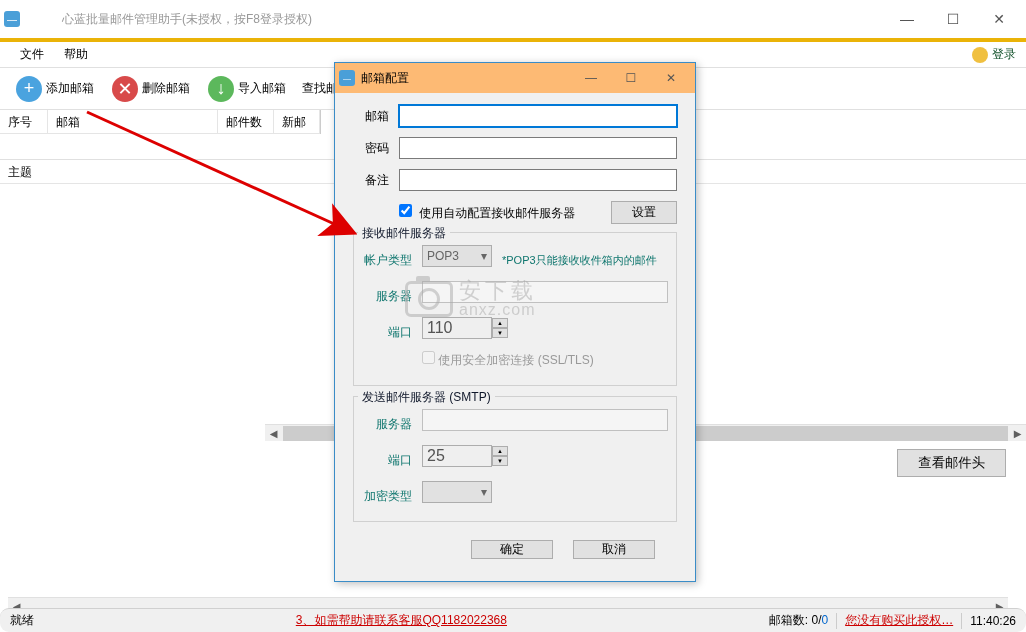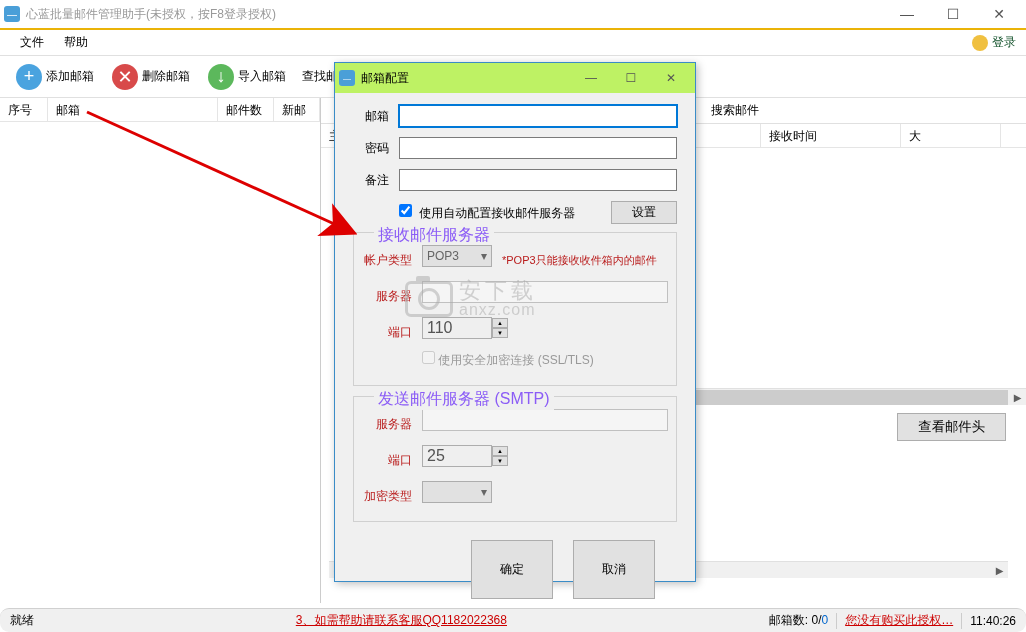--- a/index.html
+++ b/index.html
@@ -1,19 +1,19 @@
 <!DOCTYPE html>
 <html><head>
   <meta charset="utf-8">
   <style>
     * { box-sizing: border-box; margin: 0; padding: 0; font-family: "Microsoft YaHei", "SimSun", sans-serif; }
     body { width: 1026px; height: 632px; background: #fff; position: relative; overflow: hidden; font-size: 12px; }
     
     
-    .titlebar { height: 30px; background: #fff; display: flex; align-items: center; padding: 0 4px; border-bottom: 2px solid #eab308; }
+    .titlebar { height: 42px; background: #fff; display: flex; align-items: center; padding: 0 4px; border-bottom: 4px solid #eab308; gap: 36px; }
     .titlebar-icon { width: 16px; height: 16px; background: #4a9fd8; border-radius: 3px; margin-right: 6px; display: flex; align-items: center; justify-content: center; }
     .titlebar-icon::before { content: "—"; color: #fff; font-size: 10px; }
     .titlebar-title { color: #999; font-size: 12px; flex: 1; }
     .window-controls { display: flex; }
     .window-btn { width: 46px; height: 30px; display: flex; align-items: center; justify-content: center; color: #555; font-size: 14px; cursor: pointer; }
     
     
     .menubar { height: 26px; display: flex; align-items: center; padding: 0 10px; border-bottom: 1px solid #e0e0e0; }
     .menu-item { padding: 4px 10px; cursor: pointer; }
     .login-link { margin-left: auto; display: flex; align-items: center; gap: 4px; color: #14532d; cursor: pointer; }
@@ -22,21 +22,21 @@
     
     .toolbar { height: 42px; display: flex; align-items: center; padding: 0 8px; gap: 2px; border-bottom: 1px solid #e0e0e0; }
     .tool-btn { display: flex; align-items: center; gap: 4px; padding: 4px 8px; cursor: pointer; }
     .tool-icon { width: 26px; height: 26px; border-radius: 50%; display: flex; align-items: center; justify-content: center; font-size: 18px; color: #fff; }
     .tool-icon.add { background: #4aa3df; }
     .tool-icon.del { background: #d84a4a; }
     .tool-icon.imp { background: #5cb85c; }
     .search-box { margin-left: 6px; text-align: center; }
     
     
-    .main-area { display: flex; height: 505px; }
+    .main-area { display: flex; height: 505px; flex-direction: column; }
     .left-panel { width: 321px; border-right: 1px solid #ccc; }
     .right-panel { flex: 1; }
     .table-header { height: 24px; display: flex; background: #fff; border-bottom: 1px solid #e5e5e5; }
     .th { padding: 4px 8px; border-right: 1px solid #e5e5e5; font-size: 12px; }
     
     .right-top { height: 26px; display: flex; align-items: center; border-bottom: 1px solid #e0e0e0; }
     .right-top-label { padding: 0 10px; }
     .right-table { }
     .right-table .th { }
     
@@ -48,47 +48,47 @@
     
     
     .statusbar { position: absolute; bottom: 0; left: 0; right: 0; height: 24px; background: #f0f0f0; border-top: 1px solid #d0d0d0; display: flex; align-items: center; padding: 0 10px; font-size: 12px; border-radius: 9px; }
     .status-msg { flex: 1; text-align: center; color: #c00; text-decoration: underline; cursor: pointer; }
     .status-right { display: flex; align-items: center; gap: 8px; }
     .status-right .divider { width: 1px; height: 16px; background: #ccc; }
     .status-link { color: #c00; text-decoration: underline; cursor: pointer; }
     
     
     .dialog { position: absolute; left: 334px; top: 62px; width: 362px; height: 520px; background: #f0f0f0; border: 1px solid #3a8cc7; box-shadow: 2px 2px 8px rgba(0,0,0,0.25); z-index: 100; }
-    .dialog-titlebar { height: 30px; background: #bef264; display: flex; align-items: center; padding: 0 4px; }
+    .dialog-titlebar { height: 30px; background: #fdba74; display: flex; align-items: center; padding: 0 4px; }
     .dialog-titlebar-icon { width: 16px; height: 16px; background: #4a9fd8; border-radius: 3px; margin-right: 6px; display: flex; align-items: center; justify-content: center; }
     .dialog-titlebar-icon::before { content: "—"; color: #fff; font-size: 8px; }
     .dialog-title { flex: 1; font-size: 12px; }
     .dialog-win-btn { width: 40px; height: 28px; display: flex; align-items: center; justify-content: center; cursor: pointer; color: #555; }
     .dialog-body { padding: 12px 18px; }
     .form-row { display: flex; align-items: center; margin-bottom: 10px; }
     .form-label { width: 46px; text-align: right; padding-right: 10px; font-size: 12px; }
     .form-input { flex: 1; height: 22px; border: 1px solid #7a7a7a; padding: 0 4px; font-size: 12px; background: #fff; }
     .form-input.focused { border: 1px solid #0078d7; outline: 1px solid #0078d7; }
     .check-row { display: flex; align-items: center; margin: 8px 0 8px 46px; gap: 12px; }
     .check-row input[type=checkbox] { margin-right: 4px; }
     .small-btn { padding: 2px 20px; background: #e1e1e1; border: 1px solid #adadad; cursor: pointer; font-size: 12px; margin-left: auto; }
     
     .fieldset { border: 1px solid #d0d0d0; padding: 10px 8px 6px; margin-bottom: 10px; position: relative; }
-    .fieldset-legend { position: absolute; top: -8px; left: 20px; background: #f0f0f0; padding: 0 4px; color: #8b5cf6; font-size: 16px; }
-    .disabled-area .form-label, .disabled-area .hint { color: #b91c1c; margin-top: 9px; }
+    .fieldset-legend { position: absolute; top: -8px; left: 4px; background: #f0f0f0; padding: 0 4px; color: #0f172a; font-size: 12px; }
+    .disabled-area .form-label, .disabled-area .hint { color: #0f766e; margin-top: 9px; }
     .disabled-area .form-input { background: #f5f5f5; color: #999; border-color: #c0c0c0; }
     .select-box { height: 22px; border: 1px solid #adadad; background: #e1e1e1; padding: 0 18px 0 4px; display: inline-flex; align-items: center; position: relative; font-size: 12px; color: #666; }
     .select-box::after { content: "▾"; position: absolute; right: 4px; color: #666; }
     .hint { font-size: 11px; color: #999; margin-left: 10px; }
     .num-input { width: 70px; height: 22px; border: 1px solid #adadad; padding: 0 4px; font-size: 16px; }
     .spinner { width: 16px; display: flex; flex-direction: column; }
     .spinner div { height: 10px; border: 1px solid #adadad; background: #e1e1e1; font-size: 6px; display: flex; align-items: center; justify-content: center; cursor: pointer; }
     
     .dialog-footer { display: flex; justify-content: flex-end; gap: 20px; padding: 8px 22px 0; }
-    .dlg-btn { padding: 20px 28px; background: #e1e1e1; border: 1px solid #adadad; cursor: pointer; font-size: 12px; }
+    .dlg-btn { padding: 0 28px; background: #e1e1e1; border: 1px solid #adadad; cursor: pointer; font-size: 12px; }
     
     
     .red-arrow { position: absolute; left: 82px; top: 110px; width: 280px; height: 130px; z-index: 200; pointer-events: none; }
     
     
     .watermark { position: absolute; left: 405px; top: 280px; color: #aaa; font-size: 26px; z-index: 150; pointer-events: none; display: flex; align-items: center; gap: 6px; opacity: 0.5; }
     .watermark .cam { width: 48px; height: 36px; border: 3px solid #aaa; border-radius: 6px; display: flex; align-items: center; justify-content: center; position: relative; }
     .watermark .cam::before { content: ""; width: 14px; height: 8px; background: #aaa; position: absolute; top: -8px; left: 8px; border-radius: 2px 2px 0 0; }
     .watermark .cam::after { content: ""; width: 16px; height: 16px; border: 3px solid #aaa; border-radius: 50%; }
     .watermark .txt { display: flex; flex-direction: column; line-height: 1; }

